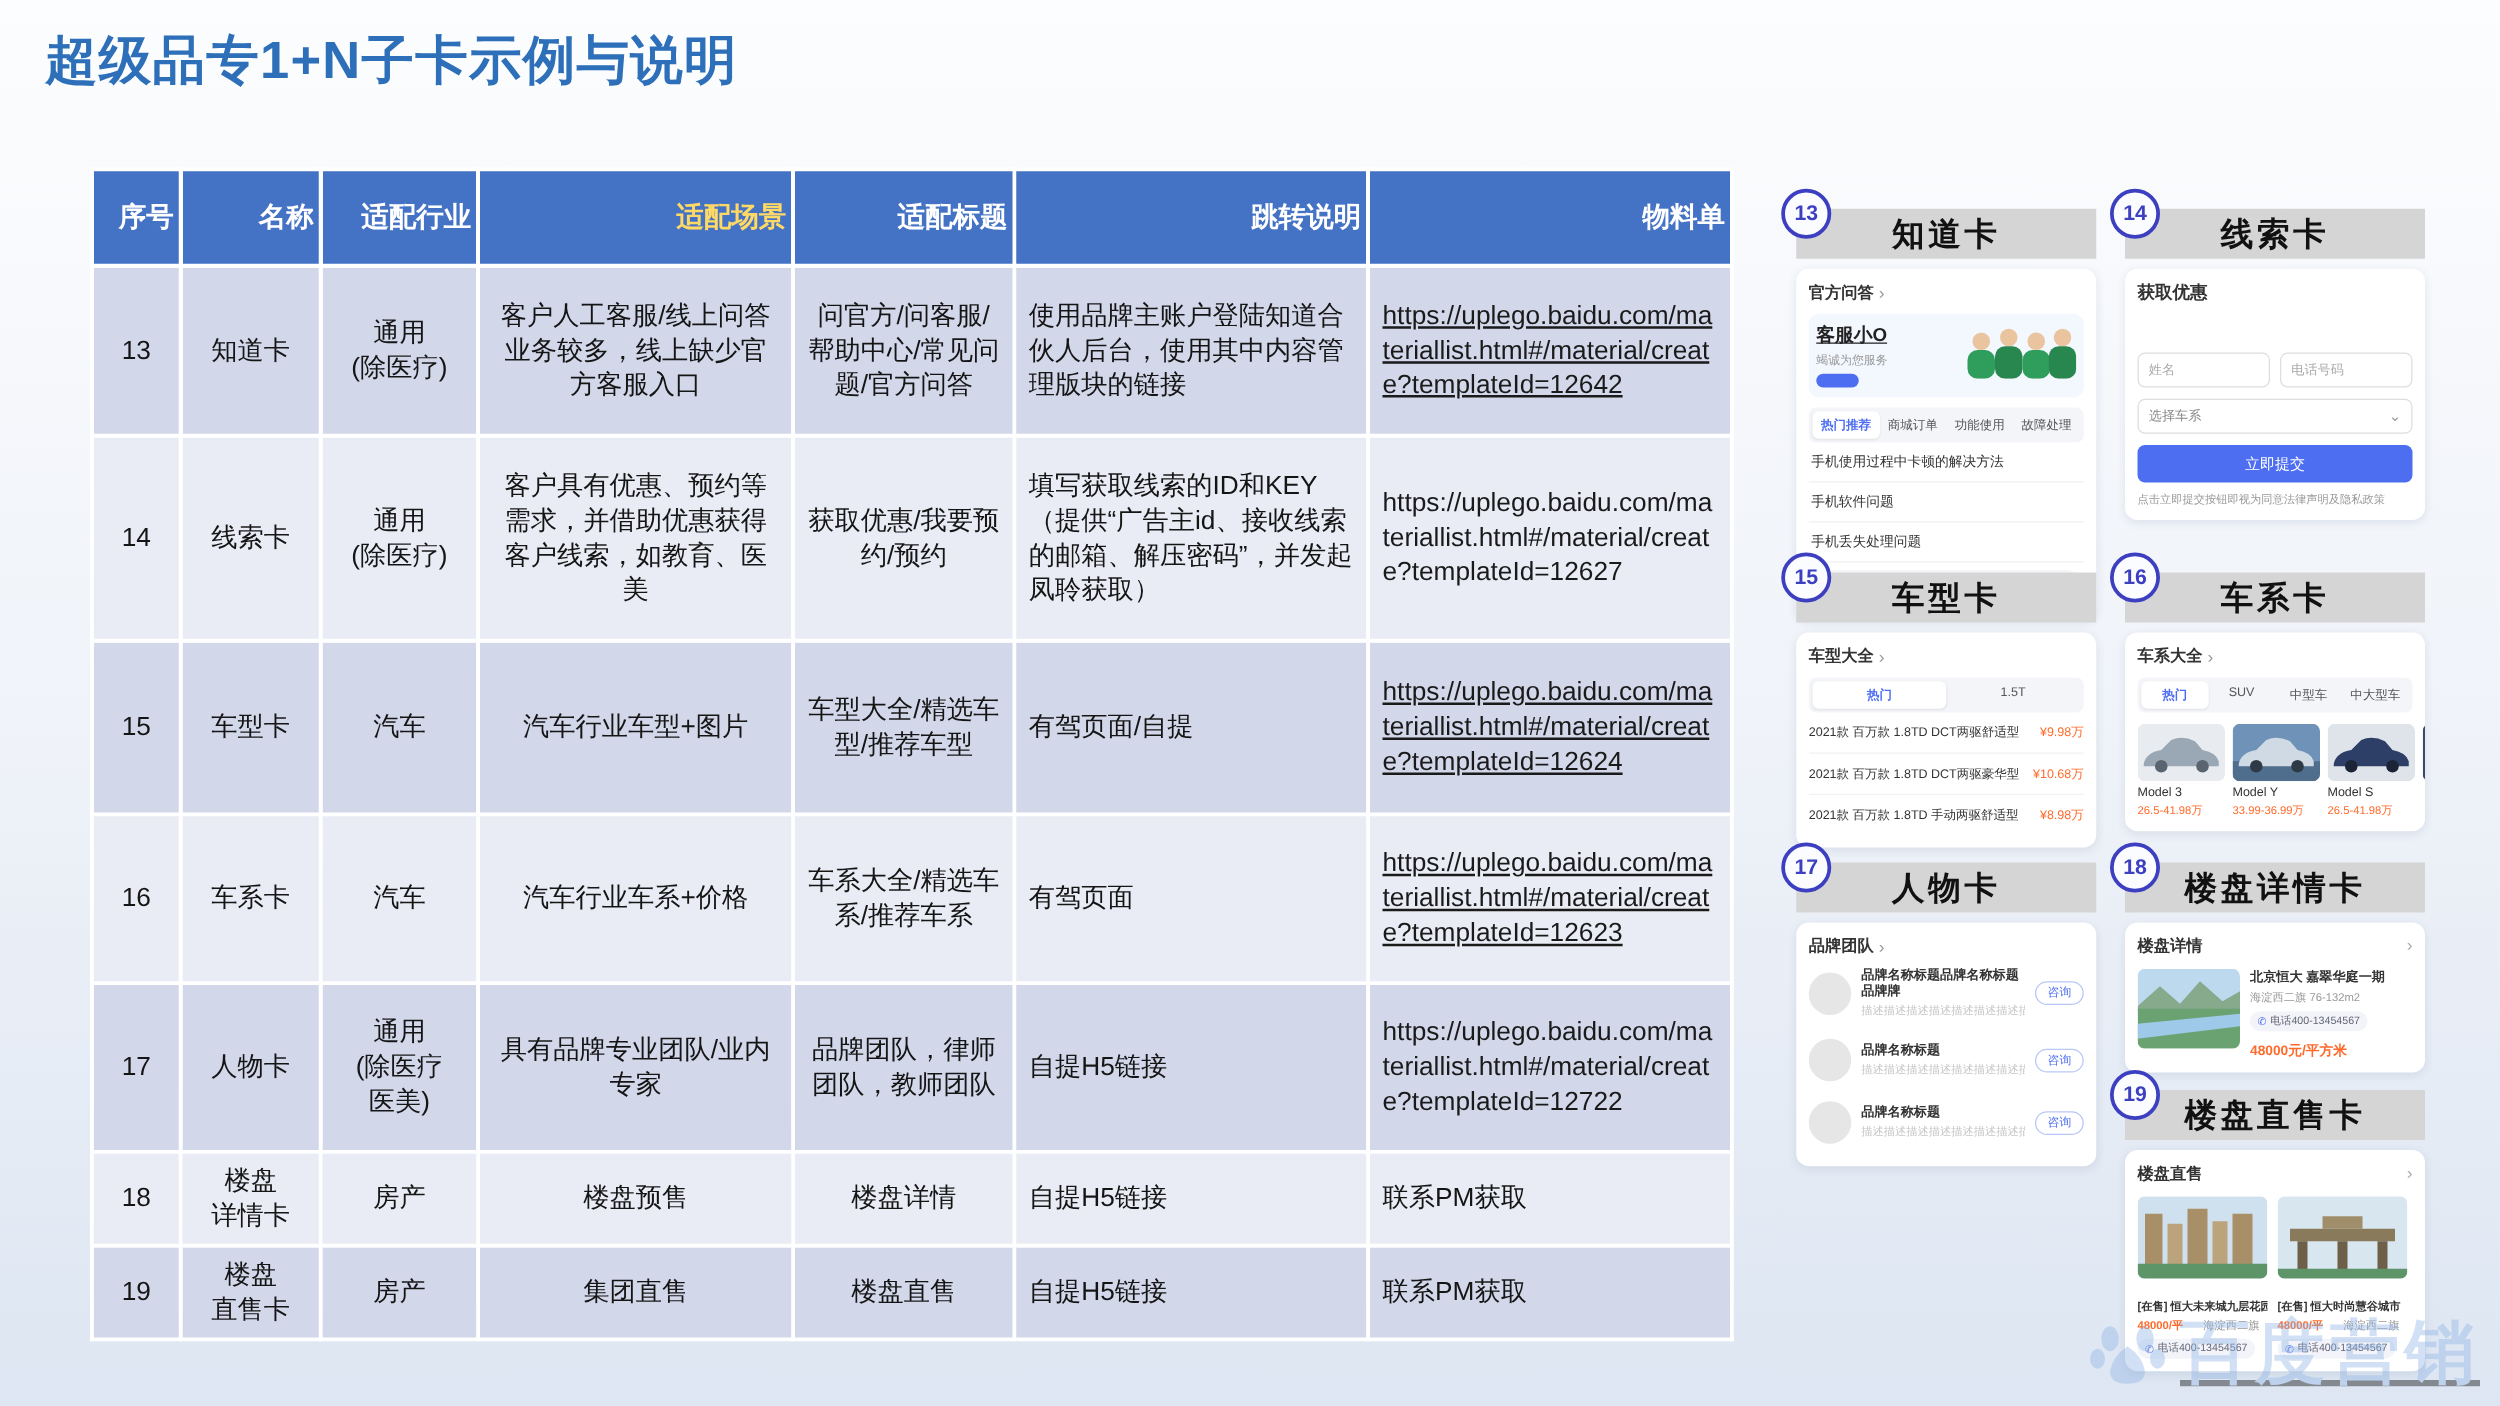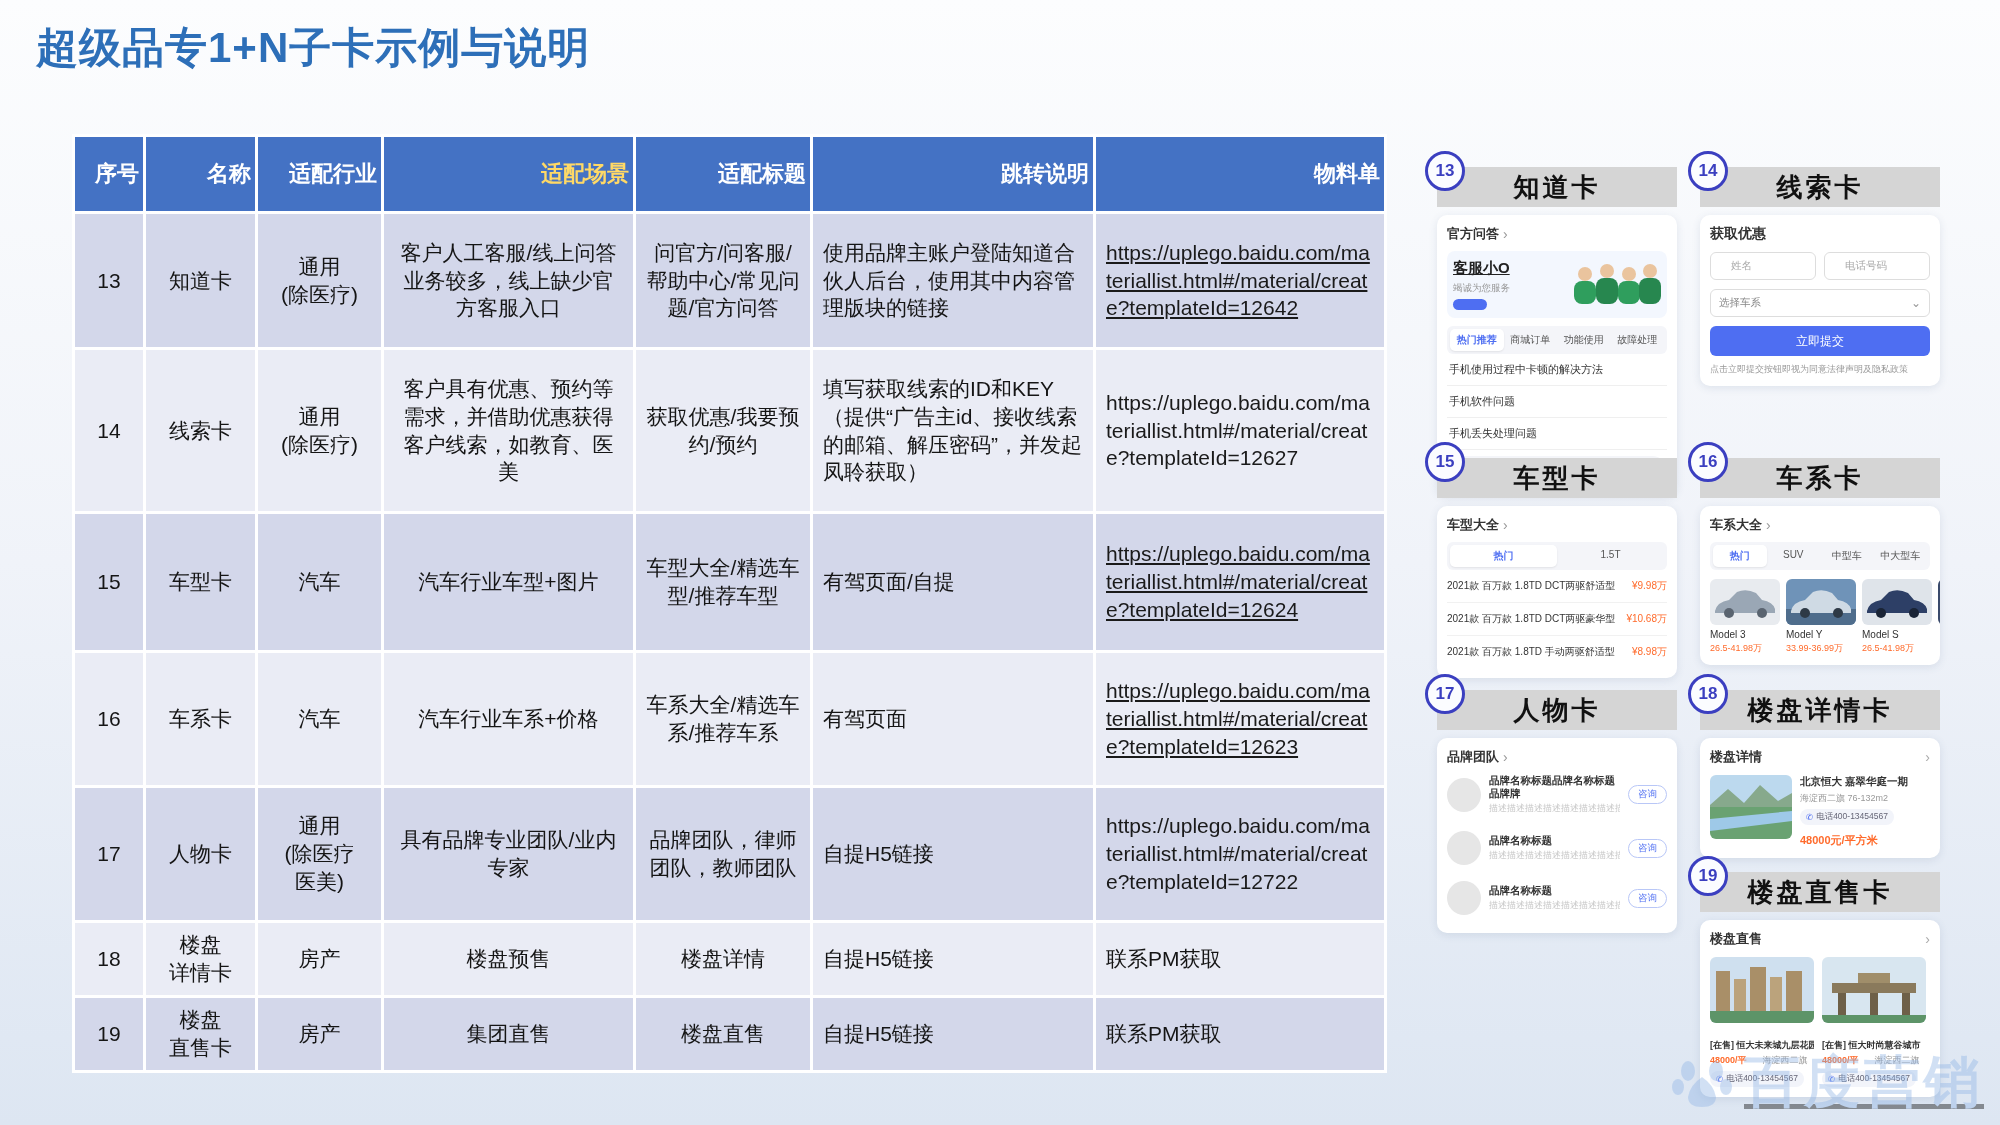--- a/index.html
+++ b/index.html
@@ -41,21 +41,21 @@
   .tabbar .t{flex:1;text-align:center;font-size:10px;color:#555;padding:4px 0;white-space:nowrap;}
   .tabbar .t.on{background:#fff;border-radius:5px;color:#4e6ef2;font-weight:700;box-shadow:0 1px 2px rgba(0,0,0,.08);}
   .faq{font-size:11px;color:#333;padding:8px 2px;border-bottom:1px solid #efefef;white-space:nowrap;overflow:hidden;}
   .askrow{margin-top:6px;background:#f4f5f9;border-radius:15px;height:30px;display:flex;align-items:center;padding:0 4px 0 10px;justify-content:space-between;}
   .askph{font-size:10.5px;color:#9aa0a6;}
   .askbtn{width:24px;height:24px;border-radius:50%;background:#4e6ef2;color:#fff;display:flex;align-items:center;justify-content:center;}
   .askbtn::after{content:"✎";font-size:12px;}
   
   .formtitle{font-size:14px;font-weight:700;color:#333;}
   .inrow{display:flex;gap:8px;margin-top:9px;}
-  .inbox{flex:1;height:26px;border:1px solid #ddd;border-radius:6px;display:flex;align-items:center;padding:0 20px;font-size:10.5px;color:#aaa;}
+  .inbox{flex:1;height:26px;border:1px solid #ddd;border-radius:6px;display:flex;align-items:center;padding:0 8px;font-size:10.5px;color:#aaa;margin-top:30px;}
   .selbox{margin-top:9px;height:26px;border:1px solid #ddd;border-radius:6px;display:flex;align-items:center;justify-content:space-between;padding:0 8px;font-size:10.5px;color:#888;}
   .chevd::after{content:"⌄";color:#999;font-size:12px;}
   .subbtn{margin-top:9px;height:30px;background:#4e6ef2;border-radius:6px;color:#fff;font-size:12px;display:flex;align-items:center;justify-content:center;}
   .fine{margin-top:7px;font-size:9px;color:#999;white-space:nowrap;overflow:hidden;}
   
   .modelrow{display:flex;justify-content:space-between;align-items:center;gap:4px;padding:9px 0;border-bottom:1px solid #f1f1f1;font-size:10px;color:#333;}
   .modelrow:last-child{border-bottom:none;}
   .mname{white-space:nowrap;overflow:hidden;}
   .price{color:#ff6b2c;flex:none;}
   

